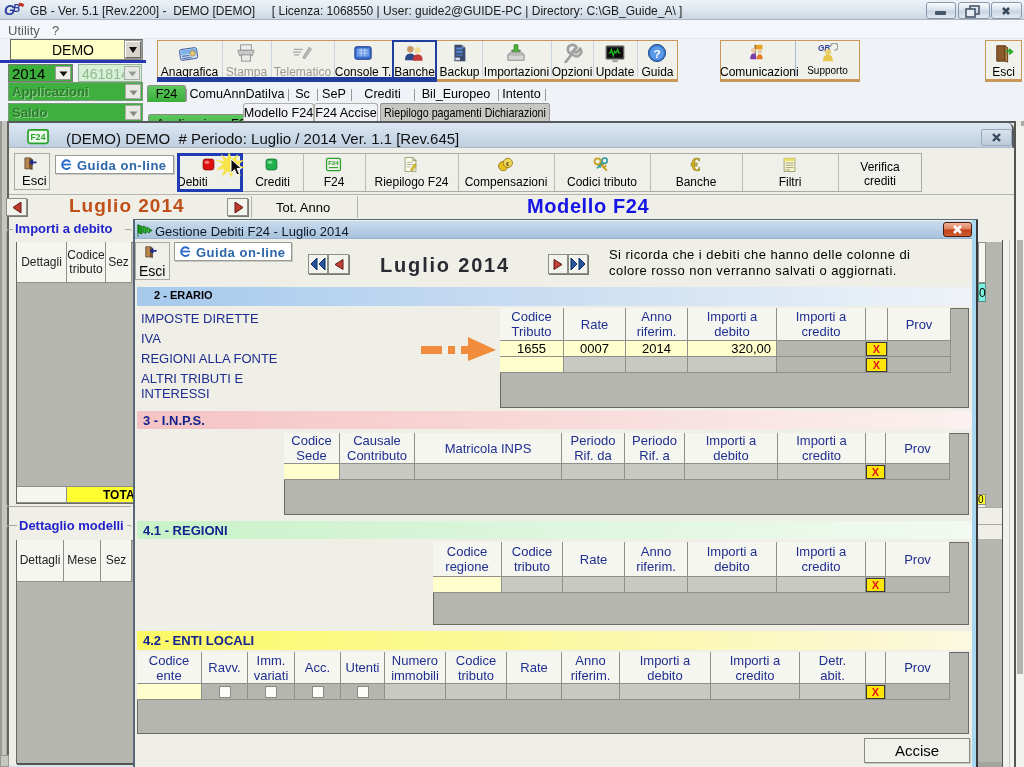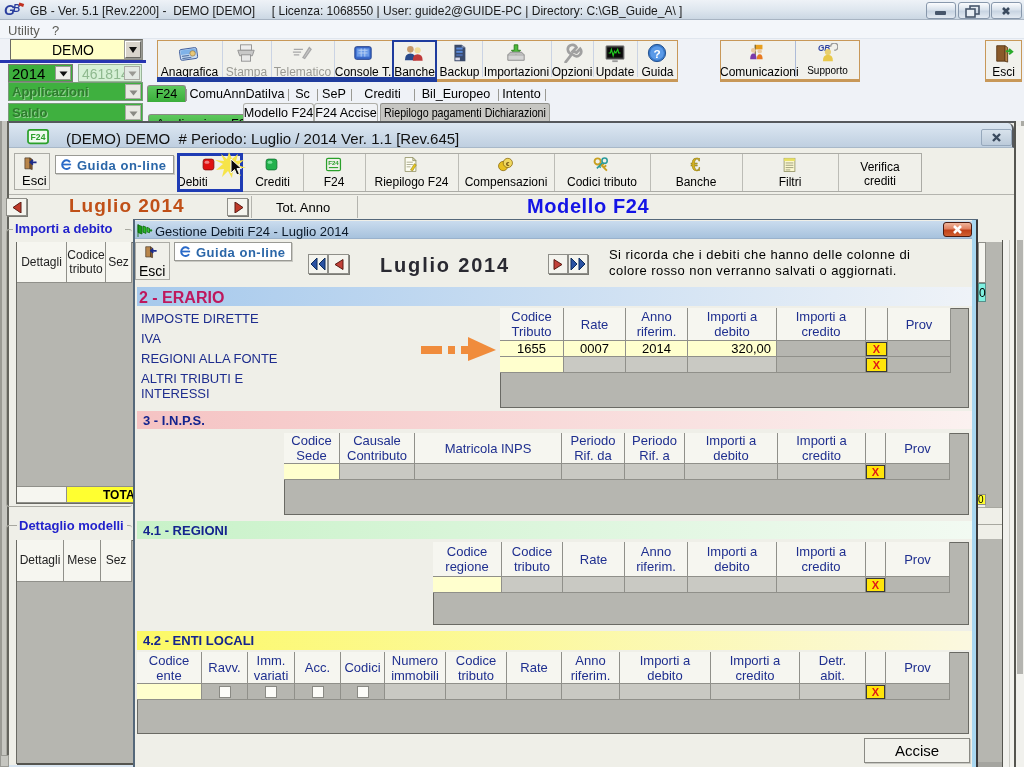--- a/index.html
+++ b/index.html
@@ -379,21 +379,21 @@
 <div class="a navbtn" style="left:548px;top:254px;width:20px;height:20px;"></div>
 <svg class="a" style="left:553px;top:259px" width="10" height="11" viewBox="0 0 10 11">
     <path d="M1 0.5 L1 10.5 L9 5.5 Z" fill="#C24038" stroke="#5A1A12"></path>
   </svg>
 <div class="a navbtn" style="left:568px;top:254px;width:20px;height:20px;"></div>
 <svg class="a" style="left:570px;top:257px" width="16" height="14" viewBox="0 0 16 14">
     <path d="M1 1 L1 13 L7 7 Z M9 1 L9 13 L15 7 Z" fill="#2A52A2" stroke="#0A2A5A"></path>
   </svg>
 <div class="a" style="left:609px;top:247px;width:335px;font-size:13px;letter-spacing:0.45px;color:#000;line-height:15.5px;white-space:nowrap">Si ricorda che i debiti che hanno delle colonne di<br>colore rosso non verranno salvati o aggiornati.</div>
 <div class="a" style="left:137px;top:287px;width:835px;height:19px;background:linear-gradient(90deg,#A6C9EC,#EFF3F8);"></div>
-<div class="a" style="left:139px;top:289px;font-size:16px;color:#be185d;white-space:nowrap;"><b>2 - ERARIO</b></div>
+<div class="a" style="left:154px;top:289px;font-size:11px;color:#000000;white-space:nowrap;"><b>2 - ERARIO</b></div>
 <div class="a" style="left:137px;top:411px;width:835px;height:18px;background:linear-gradient(90deg,#F5C3C3,#FBF1F0);"></div>
 <div class="a" style="left:143px;top:413px;font-size:13px;color:#14248E;white-space:nowrap;"><b>3 - I.N.P.S.</b></div>
 <div class="a" style="left:137px;top:521px;width:835px;height:18px;background:linear-gradient(90deg,#C8F2C8,#F2FAF2);"></div>
 <div class="a" style="left:143px;top:523px;font-size:13px;color:#14248E;white-space:nowrap;"><b>4.1 - REGIONI</b></div>
 <div class="a" style="left:137px;top:631px;width:835px;height:19px;background:linear-gradient(90deg,#FCF965,#FBF8E0);"></div>
 <div class="a" style="left:143px;top:633px;font-size:13px;color:#14248E;white-space:nowrap;"><b>4.2 - ENTI LOCALI</b></div>
 <div class="a" style="left:141px;top:311px;font-size:13px;color:#1E2D8E;white-space:nowrap;">IMPOSTE DIRETTE</div>
 <div class="a" style="left:141px;top:331px;font-size:13px;color:#1E2D8E;white-space:nowrap;">IVA</div>
 <div class="a" style="left:141px;top:351px;font-size:13px;color:#1E2D8E;white-space:nowrap;">REGIONI ALLA FONTE</div>
 <div class="a" style="left:141px;top:371px;font-size:13px;color:#1E2D8E;white-space:nowrap;">ALTRI TRIBUTI E</div>
@@ -464,21 +464,21 @@
 <div class="a lc" style="left:688px;top:577px;width:89px;height:16px"></div>
 <div class="a lc" style="left:777px;top:577px;width:89px;height:16px"></div>
 <div class="a gc" style="left:866px;top:577px;width:20px;height:16px"></div>
 <div class="a xb" style="left:866px;top:578px;width:19px;height:14px">X</div>
 <div class="a gc" style="left:886px;top:577px;width:64px;height:16px"></div>
 <div class="a panel" style="left:137px;top:652px;width:832px;height:82px;"></div>
 <div class="a hc" style="left:137px;top:652px;width:65px;height:32px">Codice<br>ente</div>
 <div class="a hc" style="left:202px;top:652px;width:46px;height:32px">Ravv.</div>
 <div class="a hc" style="left:248px;top:652px;width:47px;height:32px">Imm.<br>variati</div>
 <div class="a hc" style="left:295px;top:652px;width:46px;height:32px">Acc.</div>
-<div class="a hc" style="left:341px;top:652px;width:44px;height:32px">Codici</div>
+<div class="a hc" style="left:341px;top:652px;width:44px;height:32px">Utenti</div>
 <div class="a hc" style="left:385px;top:652px;width:61px;height:32px">Numero<br>immobili</div>
 <div class="a hc" style="left:446px;top:652px;width:61px;height:32px">Codice<br>tributo</div>
 <div class="a hc" style="left:507px;top:652px;width:55px;height:32px">Rate</div>
 <div class="a hc" style="left:562px;top:652px;width:58px;height:32px">Anno<br>riferim.</div>
 <div class="a hc" style="left:620px;top:652px;width:91px;height:32px">Importi a<br>debito</div>
 <div class="a hc" style="left:711px;top:652px;width:89px;height:32px">Importi a<br>credito</div>
 <div class="a hc" style="left:800px;top:652px;width:66px;height:32px">Detr.<br>abit.</div>
 <div class="a hc" style="left:866px;top:652px;width:20px;height:32px"></div>
 <div class="a hc" style="left:886px;top:652px;width:64px;height:32px">Prov</div>
 <div class="a yc" style="left:137px;top:684px;width:65px;height:16px"></div>

